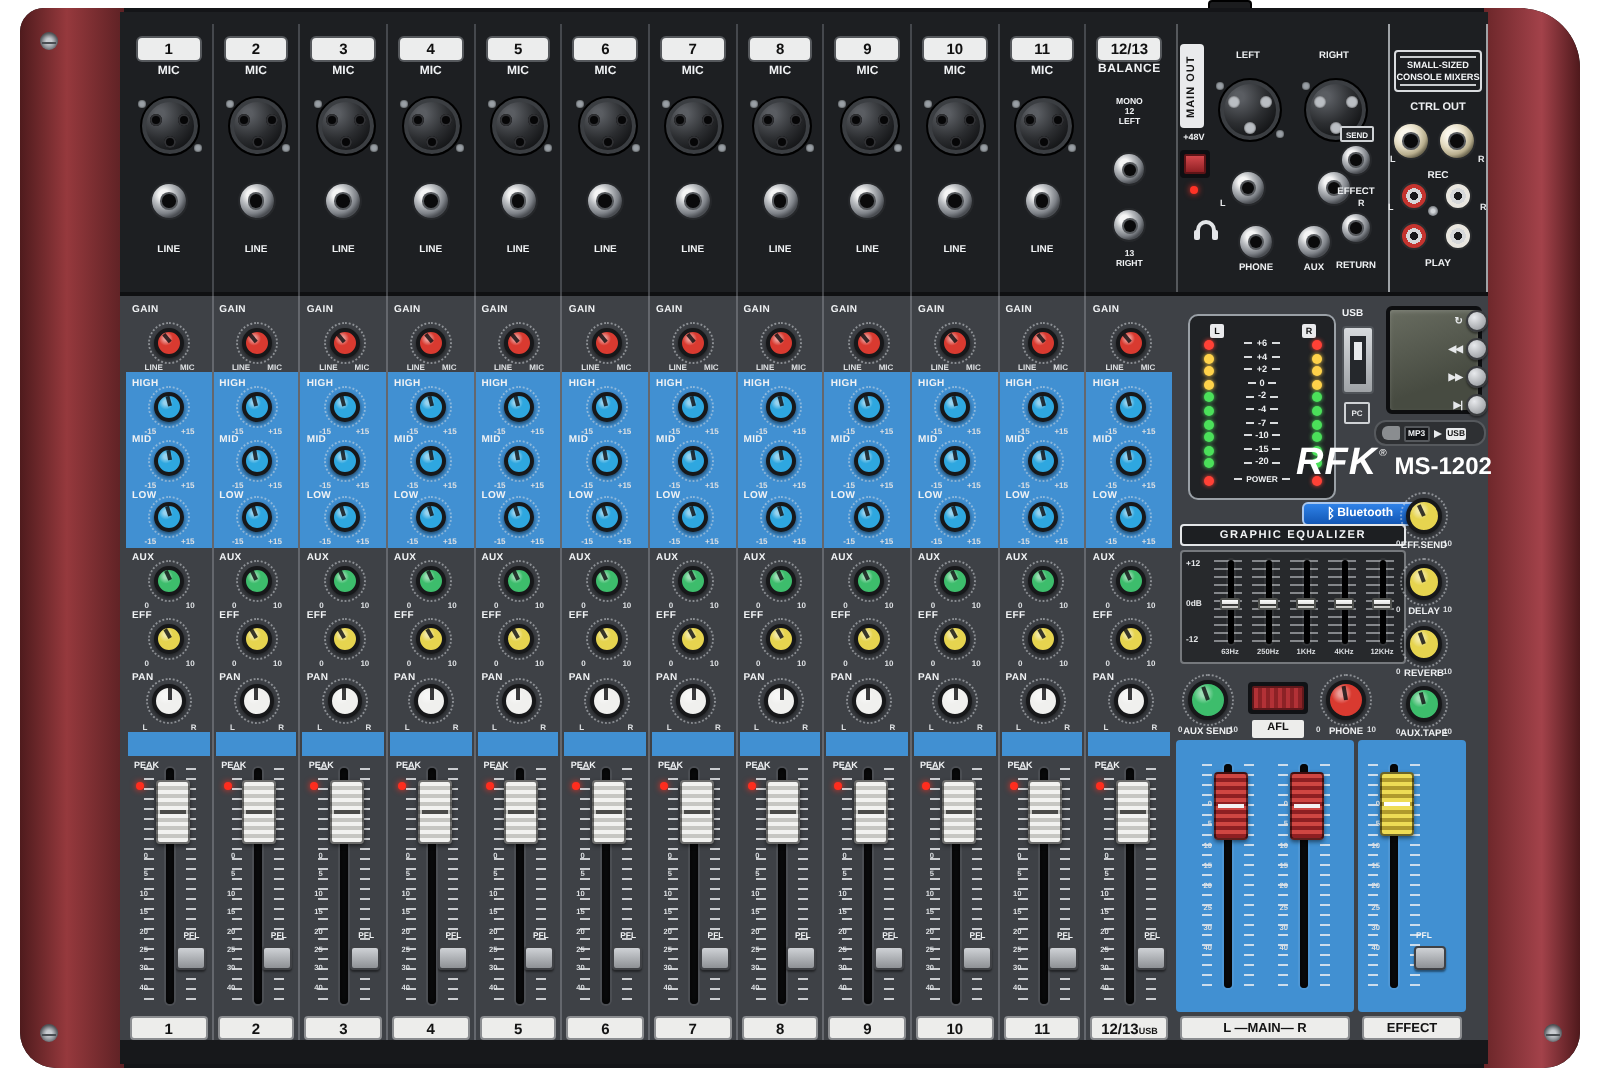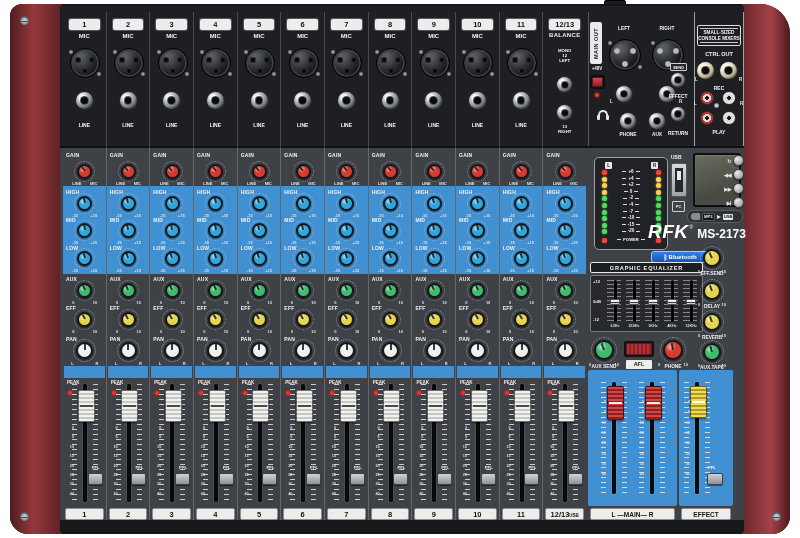--- a/index.html
+++ b/index.html
@@ -316,21 +316,21 @@
   <div id="lcd"></div>
   <div id="mp3strip">
     <span class="mp3hand"></span>
     <span class="mp3box">MP3</span>
     <span class="mp3arrow"></span>
     <span class="usbbox">USB</span>
   </div>
   <div id="logo">
     <span id="brand">RFK</span>
     <span id="reg">®</span>
-    <span id="model">MS-2173</span>
+    <span id="model">MS-1202</span>
   </div>
   <div id="bt">
     <span class="bticon"></span>
     <span>Bluetooth</span>
   </div>
   <div id="eqtitle">GRAPHIC EQUALIZER</div>
   <div id="eqbox">
     <span class="eqscale" style="top:3px">+12</span>
     <span class="eqscale" style="top:23px">0dB</span>
     <span class="eqscale" style="top:41px">-12</span>

